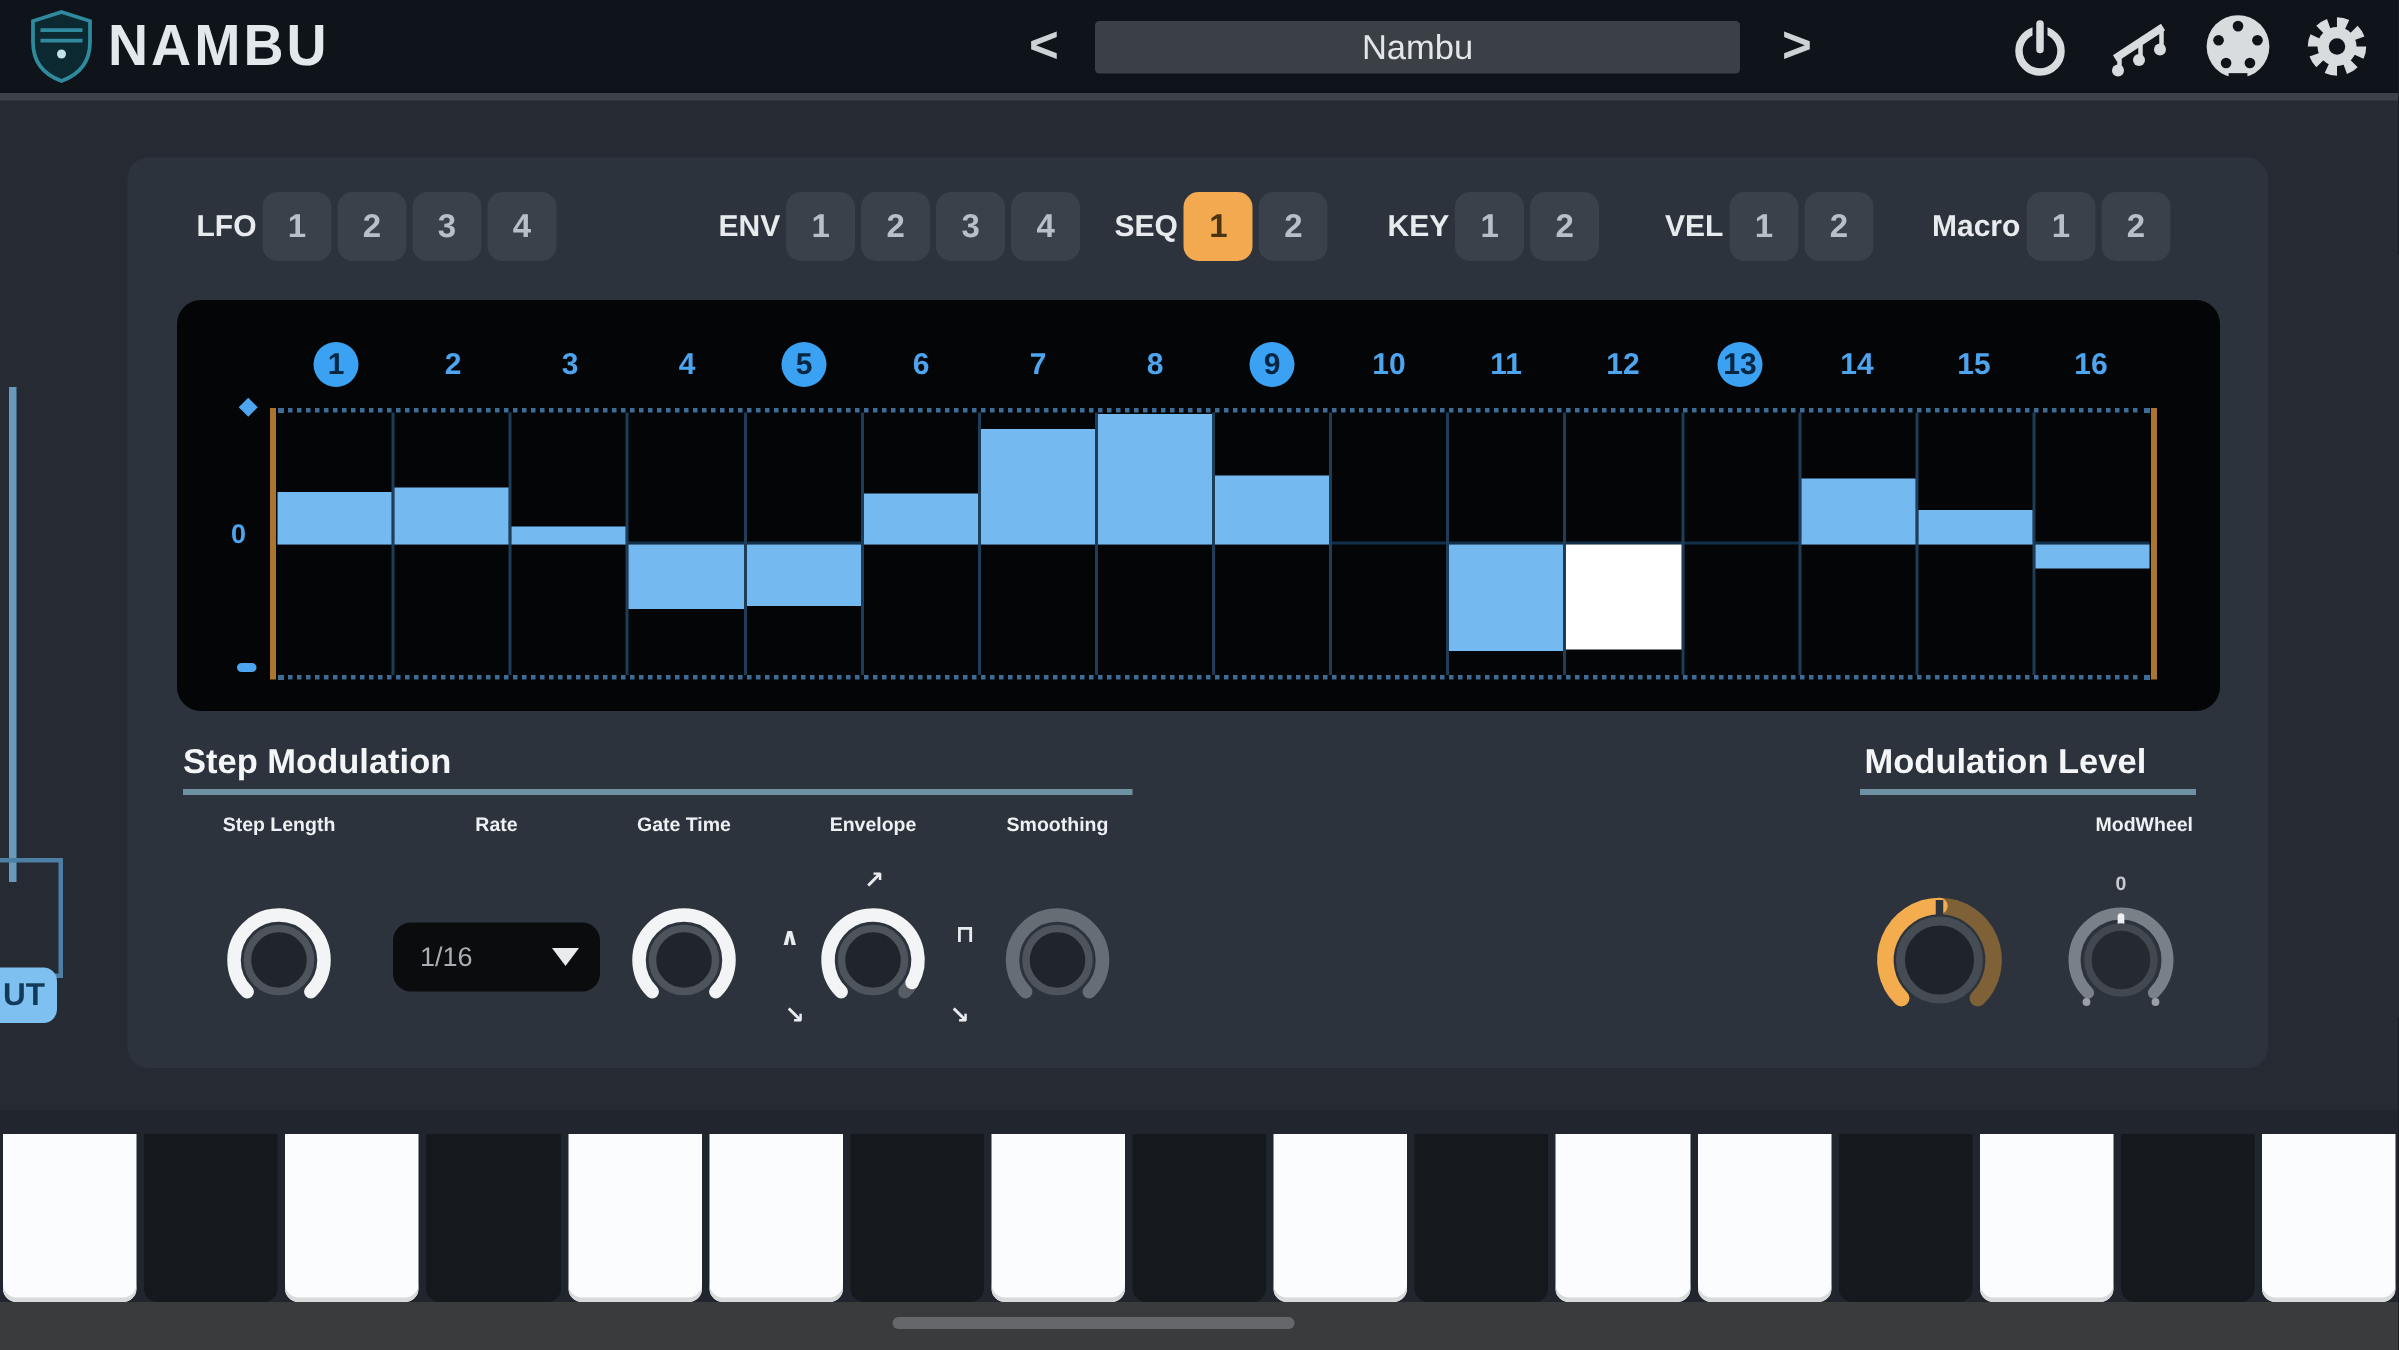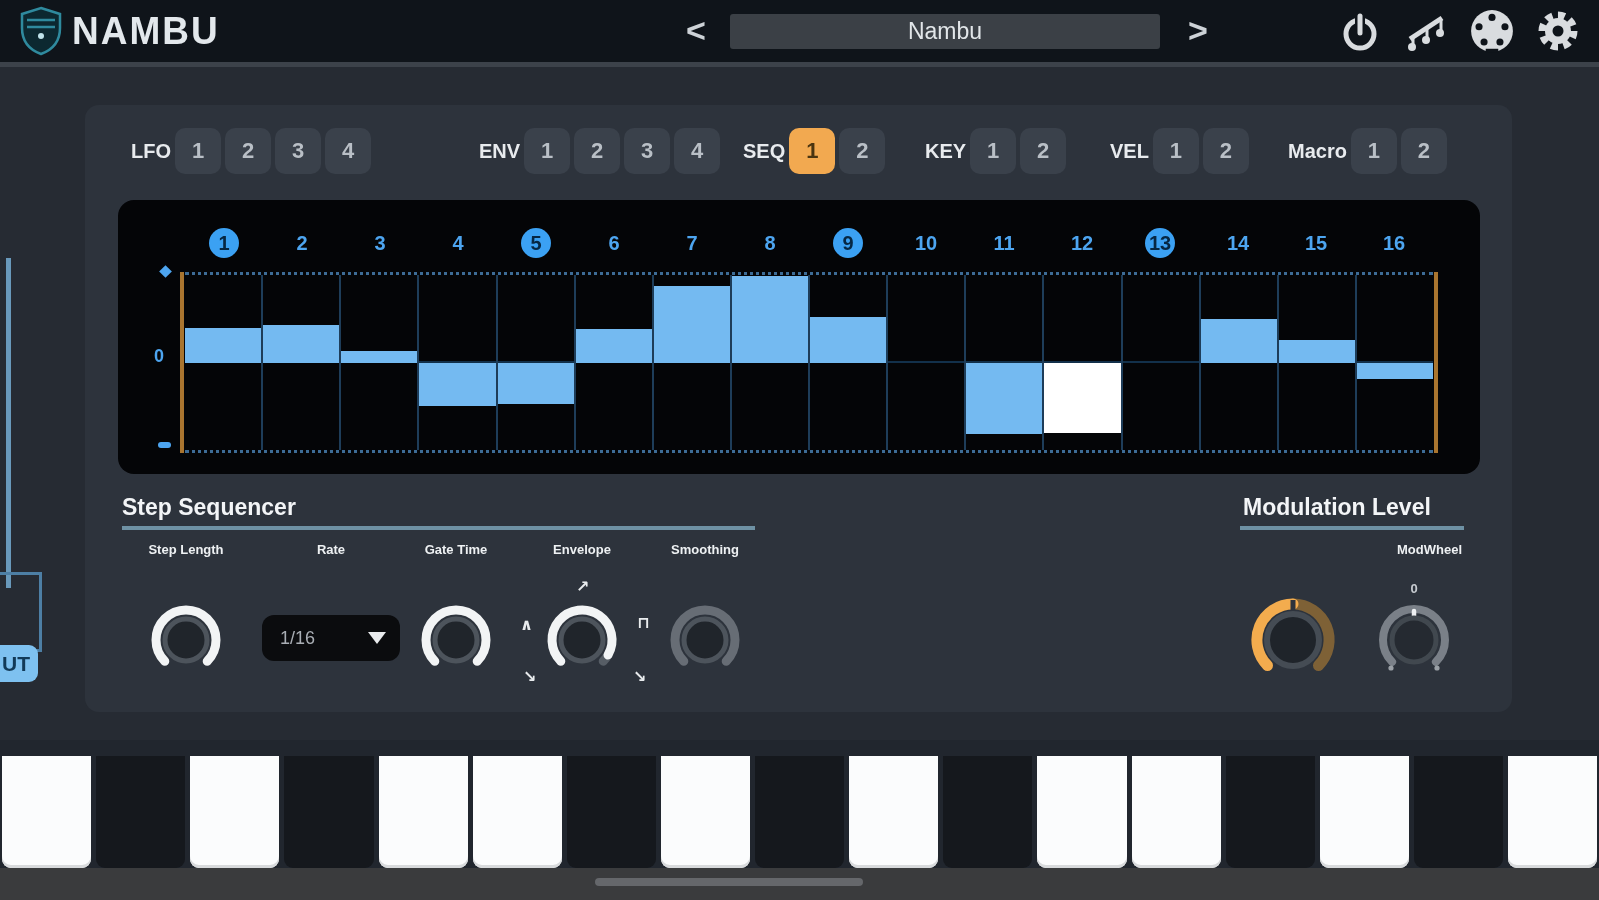--- a/index.html
+++ b/index.html
@@ -252,21 +252,21 @@
           </div>
           <div class="plot-cell">
             <div class="bar" style="bottom: 87px; height: 23px;"></div>
           </div>
           <div class="plot-cell">
             <div class="bar" style="top: 88px; height: 16px;"></div>
           </div>
         </div>
     </div>
 
-    <div class="section-title" style="left:37px;top:389px;">Step Sequencer</div>
+    <div class="section-title" style="left:37px;top:389px;">Step Modulation</div>
     <div class="section-underline" style="left:37px;top:421px;width:633px;"></div>
 
     <div class="knob-label" style="left:41px;width:120px;">Step Length</div>
     <div class="knob-label" style="left:201px;width:90px;">Rate</div>
     <div class="knob-label" style="left:318px;width:106px;">Gate Time</div>
     <div class="knob-label" style="left:444px;width:106px;">Envelope</div>
     <div class="knob-label" style="left:567px;width:106px;">Smoothing</div>
 
     <svg class="knob" style="left:61px;top:495px;" width="80" height="80" viewBox="0 0 80 80">
       <path d="M 18.8 61.2 A 30 30 0 1 1 61.2 61.2" fill="none" stroke="#f2f4f5" stroke-width="9" stroke-linecap="round"></path>

